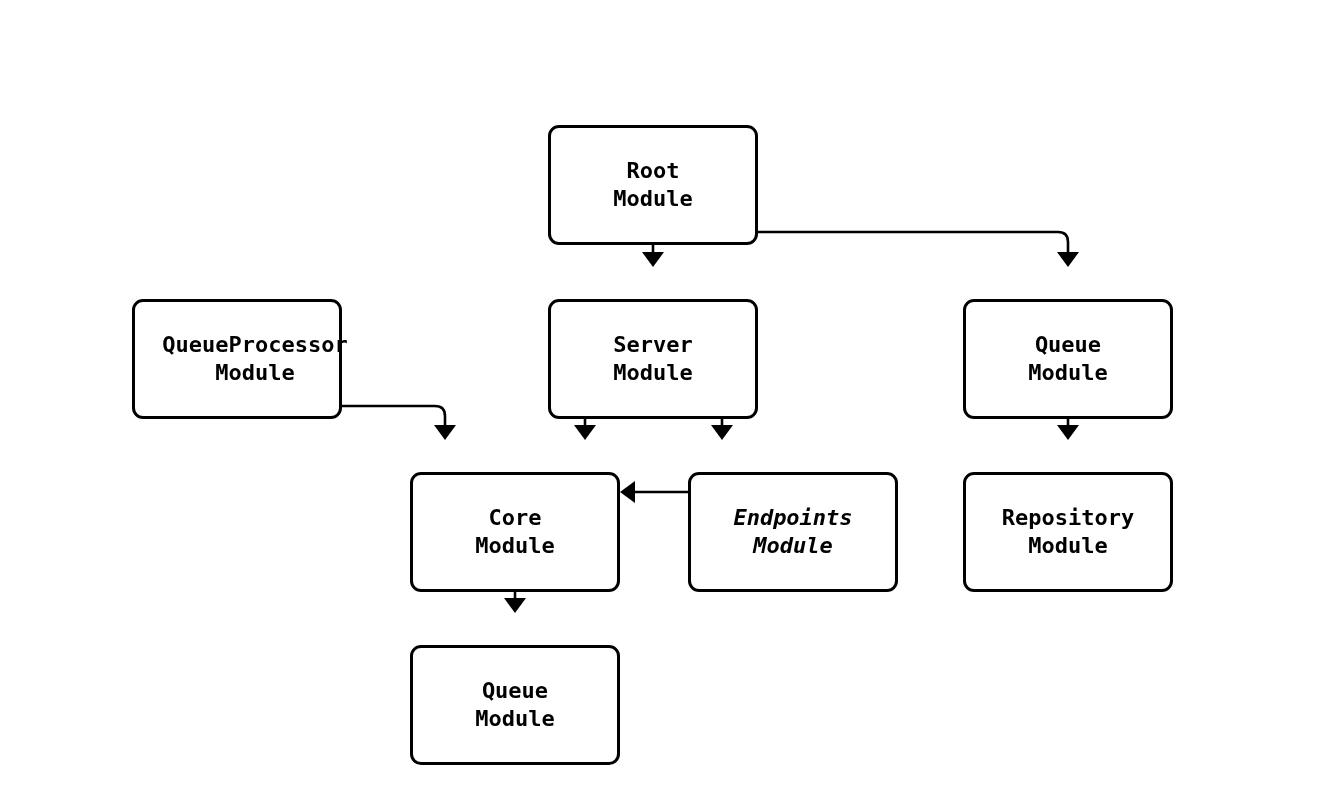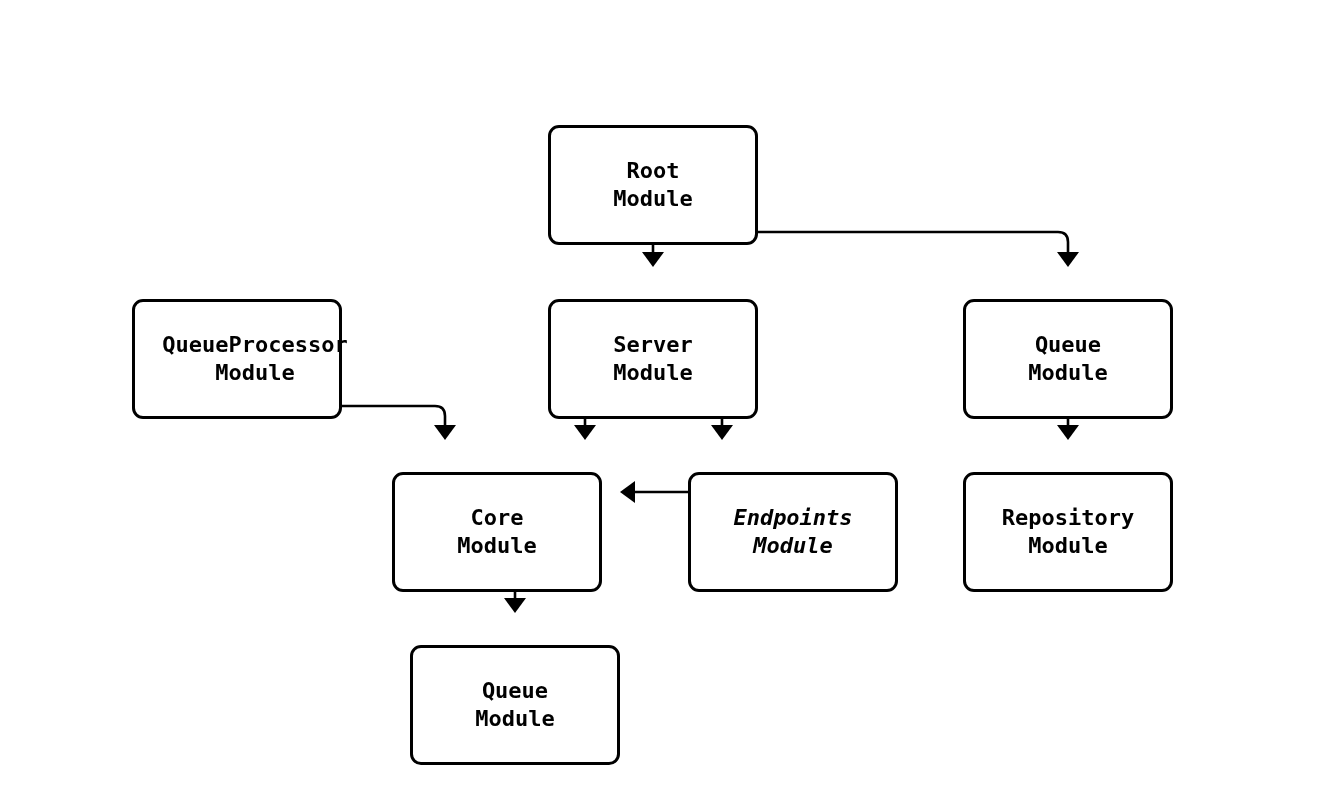--- a/index.html
+++ b/index.html
@@ -52,21 +52,21 @@
     line-height: 28px;
     color: var(--text);
     text-align: center;
     white-space: pre-line;
   }
   
   .n-root          { left: 548px; top:  93px; }
   .n-queueprocessor{ left: 132px; top: 267px; padding-left: 36px; }
   .n-server        { left: 548px; top: 267px; }
   .n-global        { left: 963px; top: 267px; }
-  .n-core          { left: 392px; top: 440px; }
+  .n-core          { left: 410px; top: 440px; }
   .n-endpoints     { left: 688px; top: 440px; font-style: italic; }
   .n-repository    { left: 963px; top: 440px; align-items: center; }
   .n-queue         { left: 410px; top: 613px; }
 </style>
 </head>
 <body>
 
 <div class="canvas">
 
   <svg class="edges" width="1337" height="809" viewBox="0 0 1337 809" xmlns="http://www.w3.org/2000/svg">

